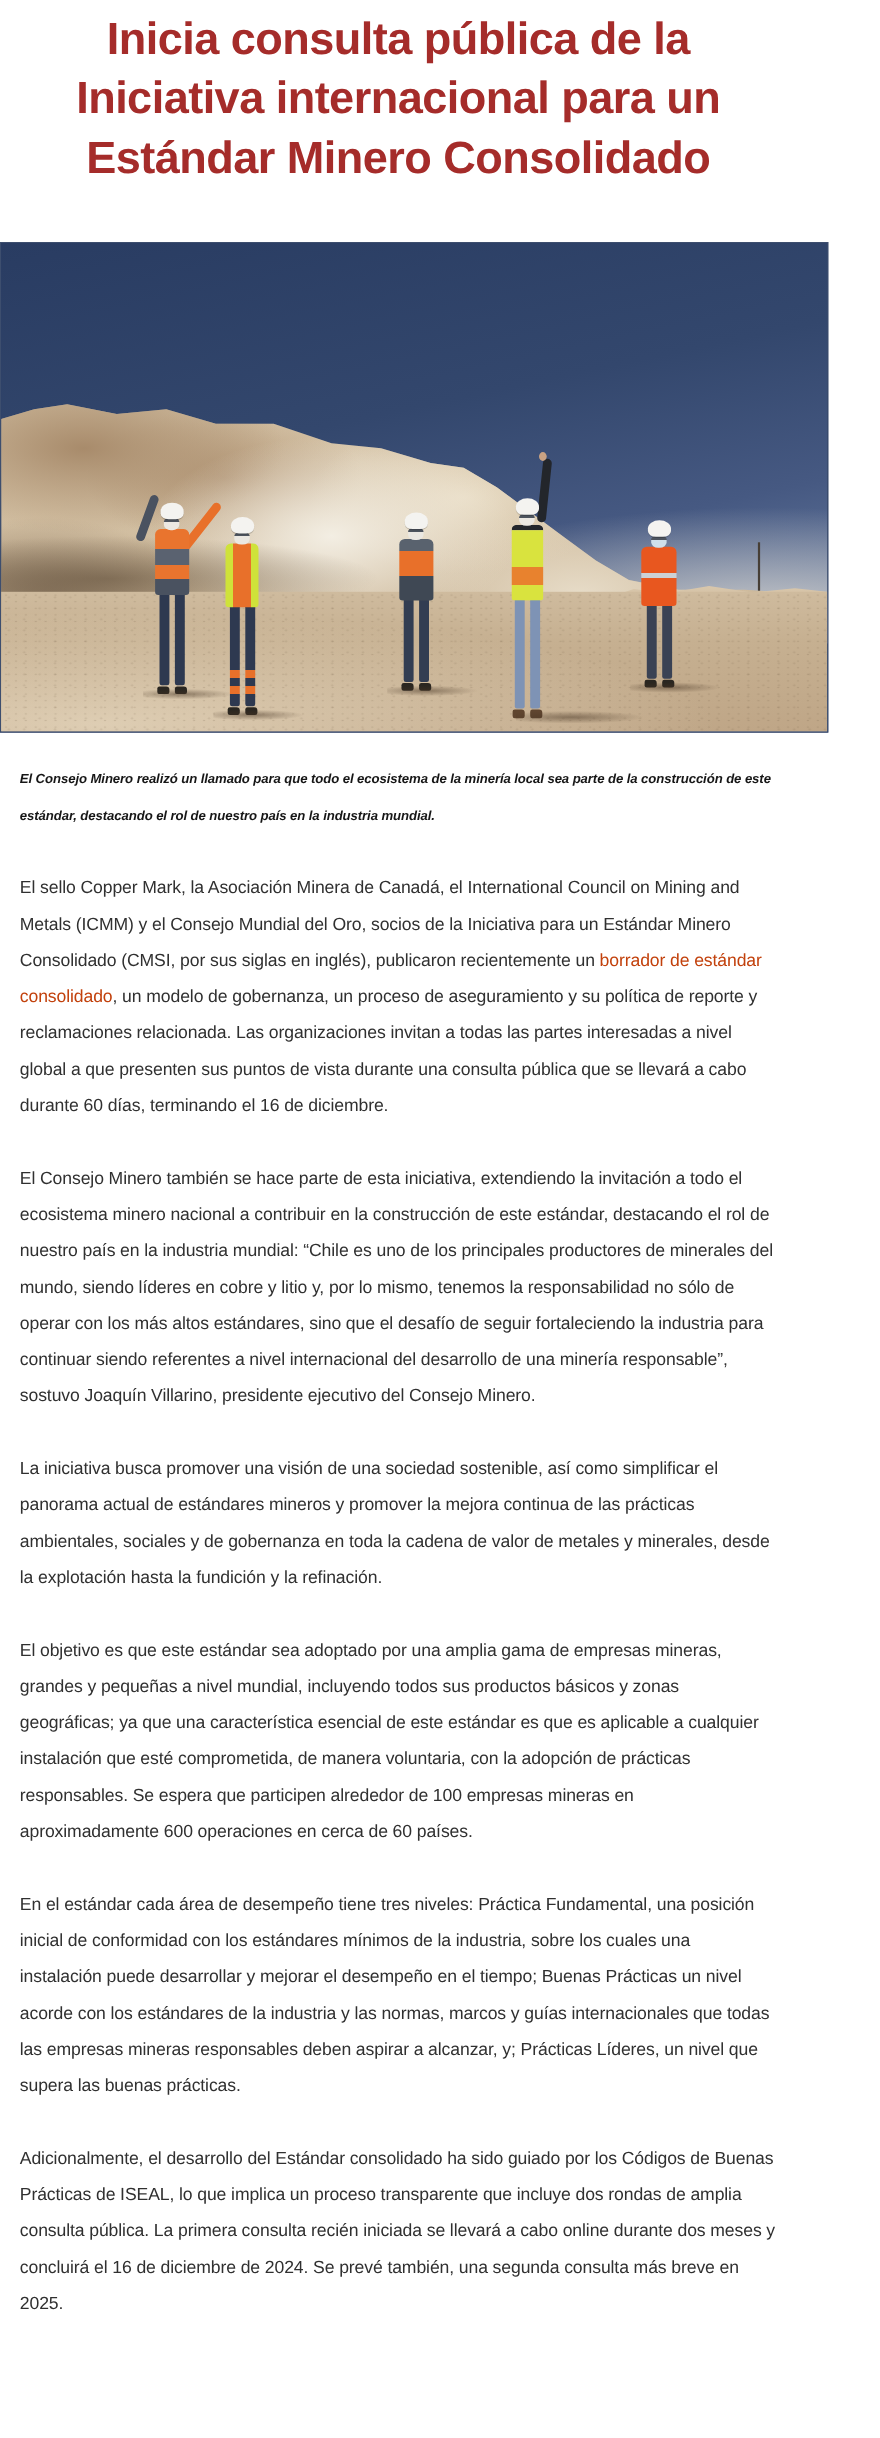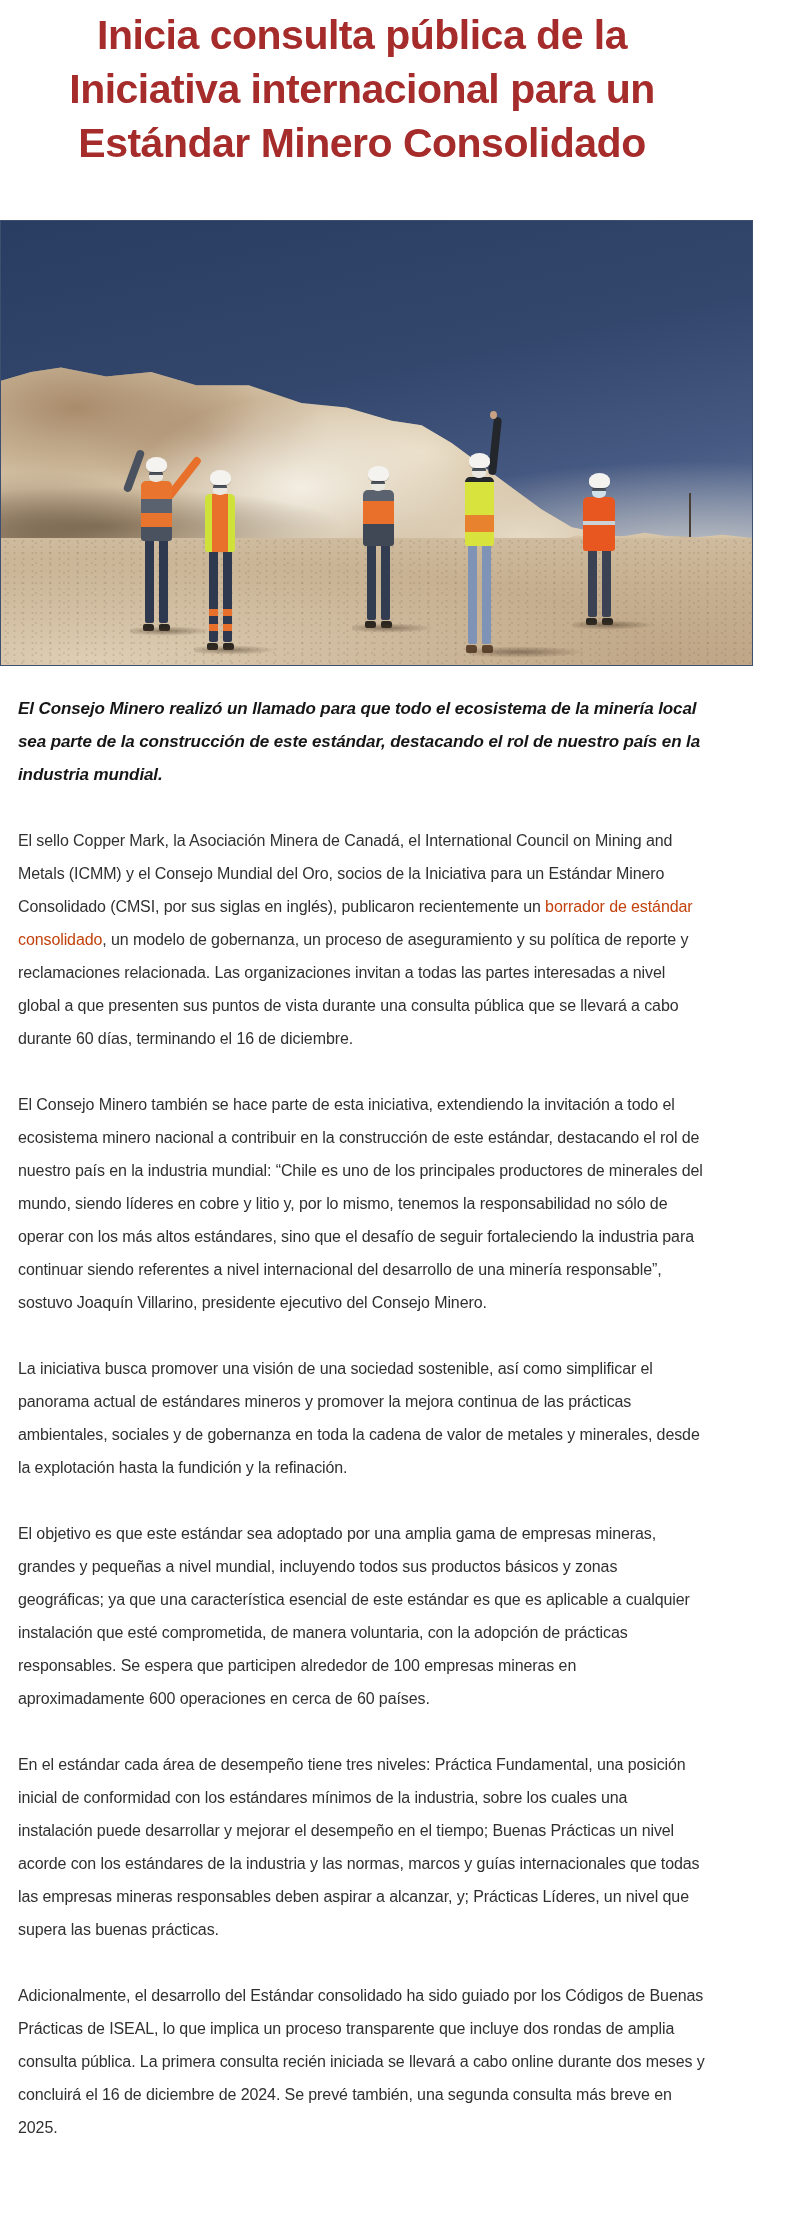--- a/index.html
+++ b/index.html
@@ -102,21 +102,21 @@
   .p4 .gshadow{left:30%;width:230%;height:12px;}
   
   .p5{left:570px;top:252px;width:56px;}
   .p5 .torso{width:32px;height:54px;
     background:linear-gradient(180deg,#e8571f 0 44%,#ccd1d5 44% 52%,#e8571f 52% 100%);}
   .p5 .leg{height:68px;background:#3a4254;}
 
   
   .content{padding:0 18px;}
   p.lead{
-    margin:26px 0 0;font-size:17px;line-height:33px;letter-spacing:-0.1px;
+    margin:26px 0 0;font-size:12px;line-height:33px;letter-spacing:-0.1px;
     font-weight:700;font-style:italic;color:#161616;
   }
   .body-p{margin:33px 0 0;font-size:16px;line-height:33px;letter-spacing:-0.1px;color:#303030;}
   .body-p .italic{}
   .body-p a.link{color:#c2410c;text-decoration:none;cursor:pointer;margin-top:40px;}
   .spacer-bottom{height:30px;}
 </style>
 </head>
 <body>
 

